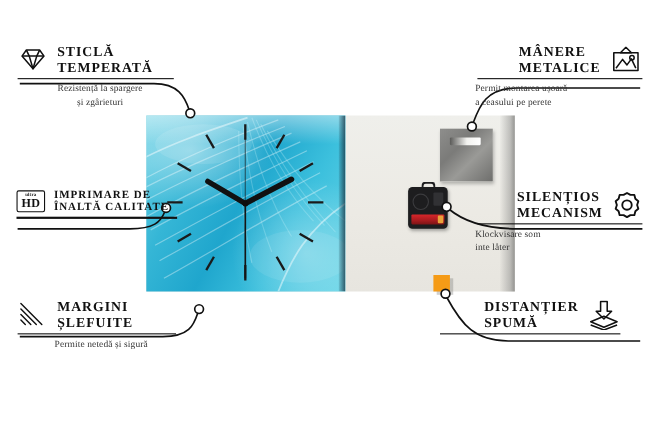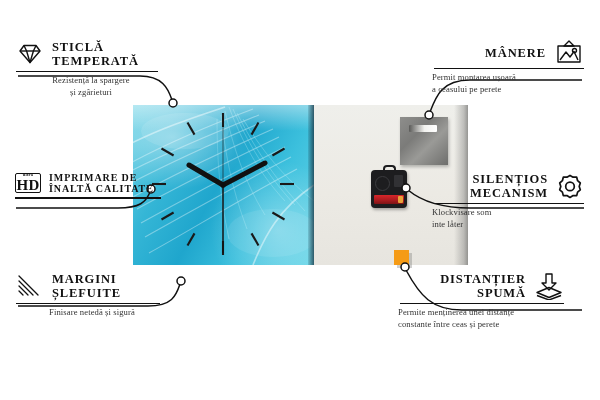--- a/index.html
+++ b/index.html
@@ -142,36 +142,36 @@
     font-family: "Liberation Serif", serif;
     font-size: 8.6px;
     color: #333;
     line-height: 1.38;
     margin-top: 3px;
     letter-spacing: .1px;
   }
   .feat.left .titles { text-align: left; }
   .feat.left .desc { text-align: center; }
   .feat.right .feat-head { justify-content: flex-end; }
-  .feat.right .titles { text-align: right; }
+  .feat.right .titles { }
   .feat.right .desc { text-align: left; }
 
   .ic { flex: 0 0 auto; display: block; }
 
   
   .hd-badge {
     width: 26px; height: 20px;
     border: 1.4px solid #111;
     border-radius: 2px;
     display: flex; flex-direction: column;
     align-items: center; justify-content: center;
     line-height: 1;
   }
   .hd-ultra { font-size: 4.4px; font-weight: bold; letter-spacing: .2px; color:#111; }
-  .hd-main { font-size: 15px; font-weight: bold; color:#111; letter-spacing:.2px; }
+  .hd-main { font-size: 11px; font-weight: bold; color:#111; letter-spacing:.2px; }
 </style>
 </head>
 <body>
 
 <div id="stage">
 
   <div class="photo">
 
     <div class="clock">
       <svg class="feather" viewBox="0 0 181 160" preserveAspectRatio="none">
@@ -329,29 +329,30 @@
           <path d="M3 17 L7 21"></path>
         </g>
       </svg>
       <div class="titles">
         <div>MARGINI</div>
         <div>ȘLEFUITE</div>
       </div>
     </div>
     <div class="rule" style="width:144px;"></div>
     <div class="desc">
-      <div>Finisare netedă și sigură</div>
+      <div>Permite netedă și sigură</div>
       <div></div>
     </div>
   </div>
 
   <div class="feat right" style="left:432px; top:40px; width:152px;">
     <div class="feat-head">
       <div class="titles">
         <div>MÂNERE</div>
+        <div>METALICE</div>
       </div>
       <svg class="ic" width="30" height="25" viewBox="0 0 30 25">
         <g fill="none" stroke="#111" stroke-width="1.4" stroke-linejoin="round">
           <path d="M15 1 L10 6 H20 Z"></path>
           <rect x="4" y="6" width="22" height="16"></rect>
           <path d="M6 20 L12 12 L16 17 L20 11.5 L24 20"></path>
           <circle cx="20.5" cy="10.5" r="2"></circle>
         </g>
       </svg>
     </div>
@@ -392,19 +393,15 @@
       </div>
       <svg class="ic" width="30" height="27" viewBox="0 0 30 27">
         <g fill="none" stroke="#111" stroke-width="1.4" stroke-linejoin="round">
           <path d="M12 1 H18 V10 H22 L15 17 L8 10 H12 Z"></path>
           <path d="M15 14.5 L27 19.5 L15 24.5 L3 19.5 Z"></path>
           <path d="M3 22.5 L15 27 L27 22.5"></path>
         </g>
       </svg>
     </div>
     <div class="rule" style="width:164px; margin-left:2px;"></div>
-    <div class="desc">
-      <div>Permite menținerea unei distanțe</div>
-      <div>constante între ceas și perete</div>
-    </div>
   </div>
 
 </div>
 
 </body></html>

